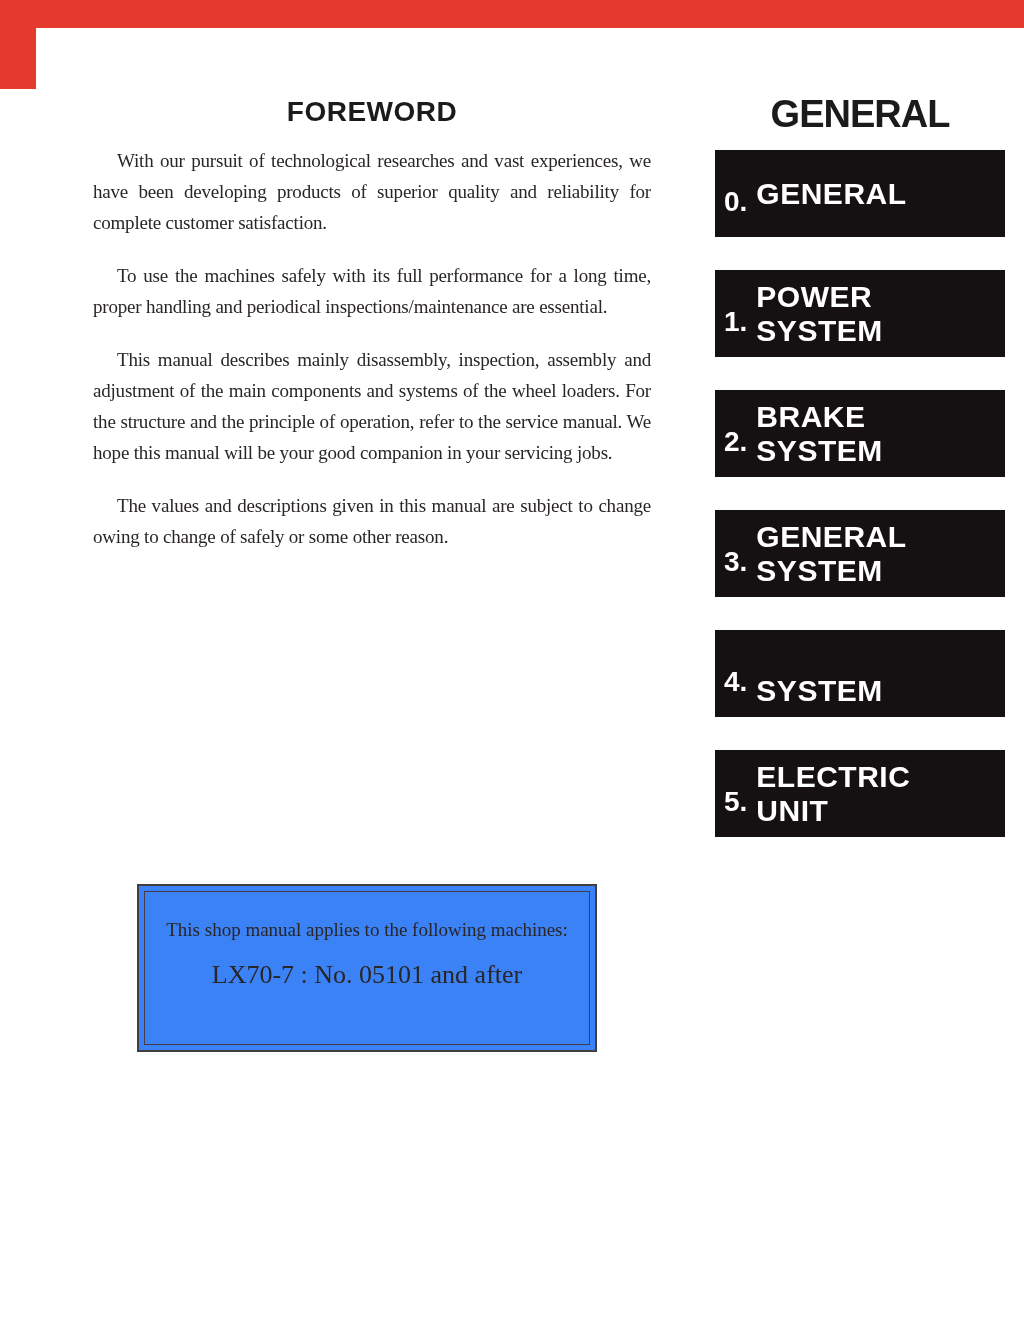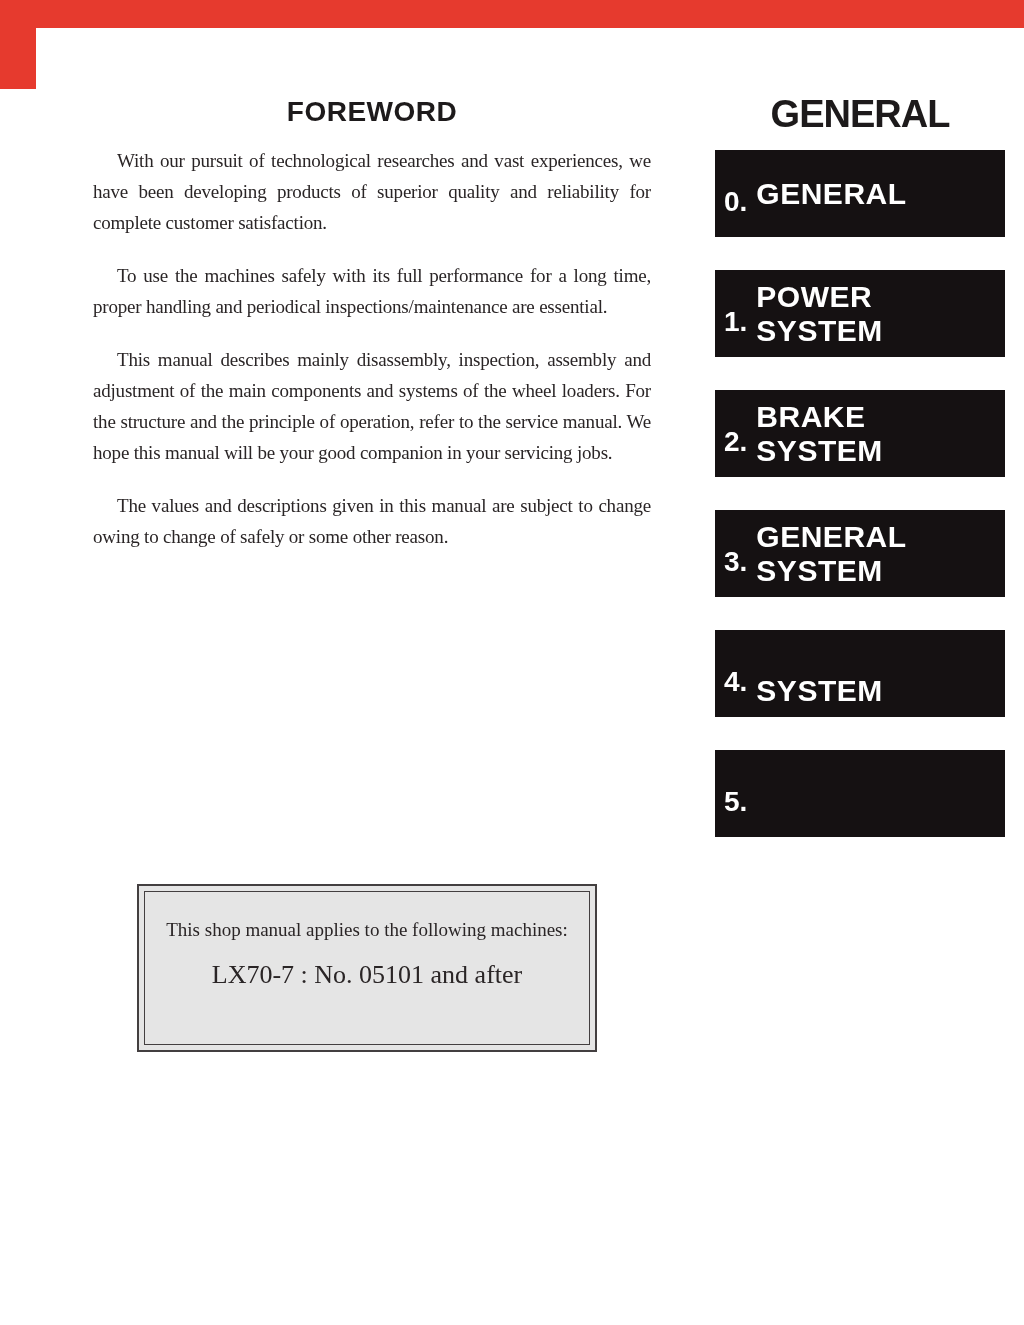--- a/index.html
+++ b/index.html
@@ -88,21 +88,21 @@
     white-space: nowrap;
   }
 
   
   .applies-outer {
     position: absolute; left: 137px; top: 884px;
     width: 460px; height: 168px;
     box-sizing: border-box;
     border: 2px solid #433f40;
     padding: 5px;
-    background: #e5e5e5;
+    background: #3b82f6;
   }
   .applies-inner {
     box-sizing: border-box;
     width: 100%; height: 100%;
     border: 1px solid #433f40;
     text-align: center;
     padding-top: 26px;
   }
   .applies-intro {
     margin: 0 0 8px 0;
@@ -172,20 +172,24 @@
     <div class="chapter-box">
       <span class="chapter-num">4.</span>
       <span class="chapter-title">
         <br>
         <span>SYSTEM</span>
       </span>
     </div>
 
     <div class="chapter-box">
       <span class="chapter-num">5.</span>
+      <span class="chapter-title">
+        <span>ELECTRIC</span><br>
+        <span>UNIT</span>
+      </span>
     </div>
   </div>
 
   <div class="applies-outer">
     <div class="applies-inner">
       <p class="applies-intro">This shop manual applies to the following machines:</p>
       <p class="machine-line">LX70-7 : No. 05101 and after</p>
     </div>
   </div>
 

